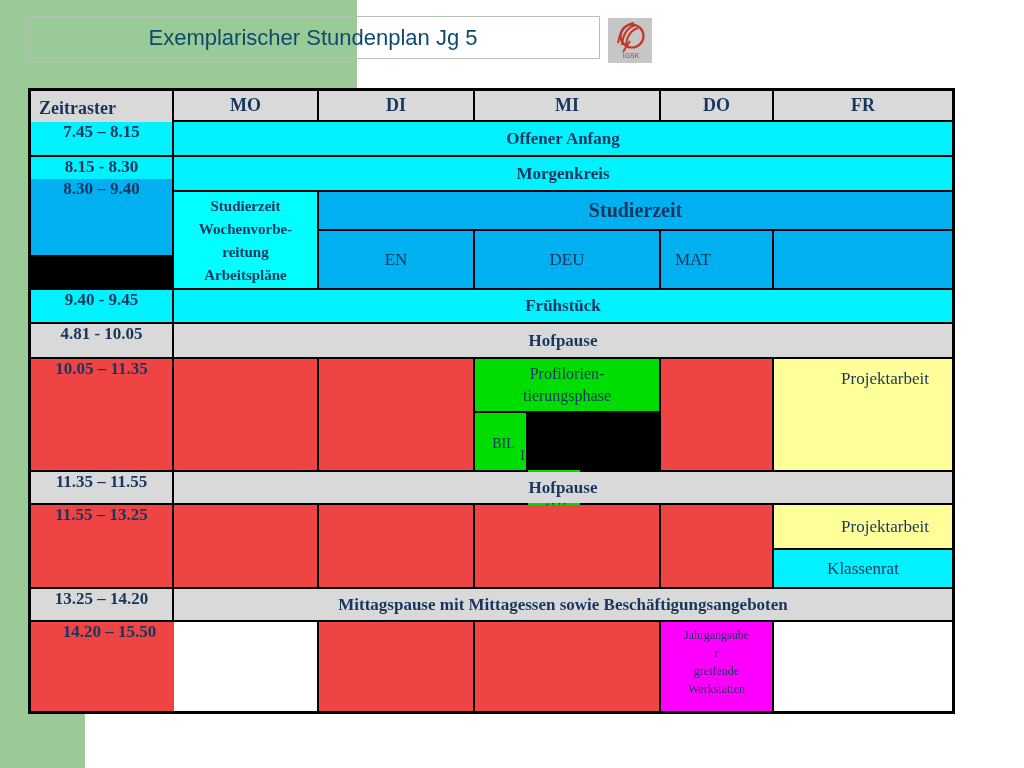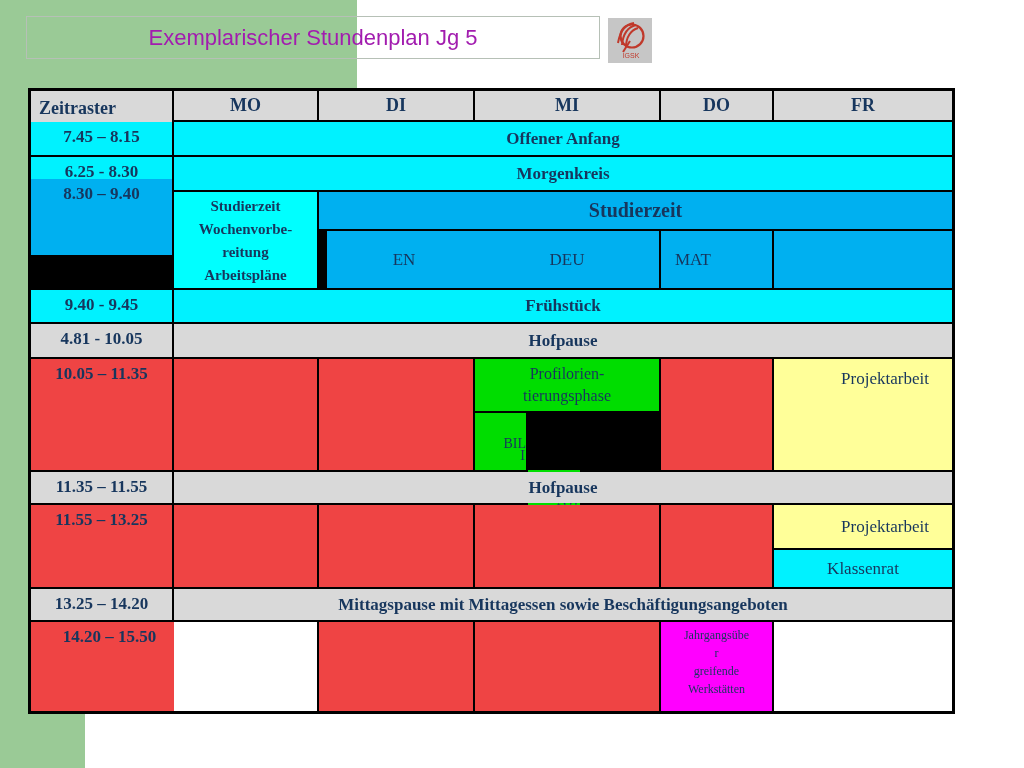--- a/index.html
+++ b/index.html
@@ -2,47 +2,47 @@
 <html><head>
 <meta charset="utf-8">
 <style>
   html,body{margin:0;padding:0;background:#fff;}
   .slide{position:relative;width:1024px;height:768px;background:#ffffff;overflow:hidden;
          font-family:"Liberation Serif",serif;}
   .green-top{position:absolute;left:0;top:0;width:357px;height:90px;background:#9aca96;}
   .green-strip{position:absolute;left:0;top:0;width:85px;height:768px;background:#9aca96;}
   .title-box{position:absolute;left:26px;top:16px;width:572px;height:41px;
              border:1px solid #b6c0b6;display:flex;align-items:center;justify-content:center;}
-  .title-box span{font-family:"Liberation Sans",sans-serif;font-size:22px;color:#a21caf;}
+  .title-box span{font-family:"Liberation Sans",sans-serif;font-size:22px;color:#0c4a6e;}
   .logo{position:absolute;left:608px;top:18px;width:44px;height:45px;background:#c6c6c6;
         display:flex;align-items:center;justify-content:center;}
   
   .tbl{position:absolute;left:28px;top:88px;width:921px;height:620px;background:#000;
        border:3px solid #000;}
   .cell{position:absolute;color:#17365d;display:flex;align-items:center;justify-content:center;
         white-space:pre-line;text-align:center;overflow:hidden;box-sizing:border-box;}
   .cyan{background:#00f2ff;}
   .cyan2{background:#00ffff;}
   .blue{background:#00b0f0;}
   .gray{background:#d9d9d9;}
   .orange{background:#ef4444;}
   .green{background:#00dd00;}
   .yellow{background:#ffff99;padding-left:44px;}
   .magenta{background:#ff00ff;}
   .white{background:#ffffff;}
   .th{font-weight:bold;font-size:18px;}
   .th-left{justify-content:flex-start;padding-left:8px;}
-  .time{font-weight:bold;font-size:17px;align-items:flex-start;padding-top:5px;}
+  .time{font-weight:bold;font-size:17px;align-items:flex-start;}
   .lbl{font-weight:bold;font-size:17px;}
   .big{font-weight:bold;font-size:20px;}
   .mo-cell{font-weight:bold;font-size:15px;line-height:23px;align-items:flex-start;padding-top:3px;}
   .reg{font-size:17px;font-weight:normal;}
   .topalign{align-items:flex-start;padding-top:10px;}
   .mi-top{font-size:16px;font-weight:normal;line-height:22px;}
-  .subcell{font-size:14px;font-weight:normal;display:block;text-align:right;
+  .subcell{font-size:14px;font-weight:normal;display:block;text-align:center;
            padding:7px 0 0 6px;position:relative;}
   .subcell .l2{position:absolute;right:1px;bottom:6px;}
   .mat{justify-content:flex-start;padding-left:14px;}
   .mag{font-size:12px;line-height:18px;align-items:flex-start;padding-top:4px;}
   .logo-glyph{display:block;}
 </style>
 </head>
 <body>
 
 <div class="slide">
@@ -70,30 +70,30 @@
     <div class="cell gray th th-left" style="left:0;top:0;width:141px;height:34px">Zeitraster</div>
     <div class="cell gray th" style="left:143px;top:0;width:143px;height:29px">MO</div>
     <div class="cell gray th" style="left:288px;top:0;width:154px;height:29px">DI</div>
     <div class="cell gray th" style="left:630px;top:0;width:111px;height:29px">DO</div>
     <div class="cell gray th" style="left:444px;top:0;width:184px;height:29px">MI</div>
     <div class="cell gray th" style="left:743px;top:0;width:178px;height:29px">FR</div>
 
     <div class="cell cyan time" style="left:0;top:31px;width:141px;height:33px">7.45 – 8.15</div>
     <div class="cell cyan lbl" style="left:143px;top:31px;width:778px;height:33px">Offener Anfang</div>
 
-    <div class="cell cyan time" style="left:0;top:66px;width:141px;height:33px">6.25 - 8.30</div>
+    <div class="cell cyan time" style="left:0;top:66px;width:141px;height:33px">8.15 - 8.30</div>
     <div class="cell cyan lbl" style="left:143px;top:66px;width:778px;height:33px">Morgenkreis</div>
 
     <div class="cell blue time" style="left:0;top:88px;width:141px;height:76px">8.30 – 9.40</div>
     <div class="cell cyan2 mo-cell" style="left:143px;top:101px;width:143px;height:96px">Studierzeit
 Wochenvorbe-
 reitung
 Arbeitspläne</div>
     <div class="cell blue big" style="left:288px;top:101px;width:633px;height:37px">Studierzeit</div>
-    <div class="cell blue reg" style="left:296px;top:140px;width:154px;height:57px">EN</div>
+    <div class="cell blue reg" style="left:288px;top:140px;width:154px;height:57px">EN</div>
     <div class="cell blue reg" style="left:444px;top:140px;width:184px;height:57px">DEU</div>
     <div class="cell blue reg mat" style="left:630px;top:140px;width:111px;height:57px">MAT</div>
     <div class="cell blue reg" style="left:743px;top:140px;width:178px;height:57px"></div>
 
     <div class="cell cyan time" style="left:0;top:199px;width:141px;height:32px">9.40 - 9.45</div>
     <div class="cell cyan lbl" style="left:143px;top:199px;width:778px;height:32px">Frühstück</div>
 
     <div class="cell gray time" style="left:0;top:233px;width:141px;height:33px">4.81 - 10.05</div>
     <div class="cell gray lbl" style="left:143px;top:233px;width:778px;height:33px">Hofpause</div>
 

